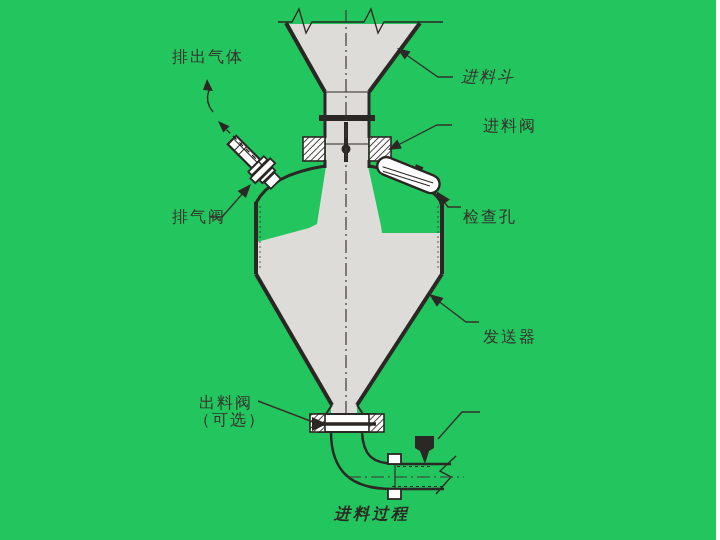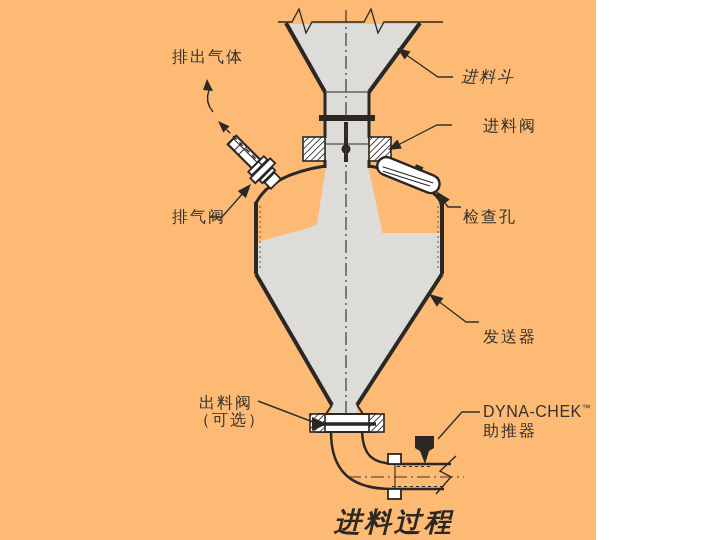--- a/index.html
+++ b/index.html
@@ -1,38 +1,38 @@
 <!DOCTYPE html>
 <html><head>
 <meta charset="utf-8">
 <style>
   html,body{margin:0;padding:0;background:#ffffff;}
   #stage{
     position:relative;
-    width:596px;height:540px;
-    background:#fdba74;
+    width:716px;height:540px;
+    background:#22c55e;
     overflow:hidden;
     font-family:"Liberation Sans","DejaVu Sans",sans-serif;
   }
   #diagram-svg{position:absolute;left:0;top:0;}
   .lbl{
     position:absolute;
     color:#36312d;
     font-size:16px;
     letter-spacing:2px;
     line-height:1.15;
     white-space:nowrap;
     user-select:none;
   }
   .lbl-latin{letter-spacing:0.5px;}
   .tm{font-size:9px;vertical-align:super;letter-spacing:0;}
   #diagram-title{
     position:absolute;
     left:334px;top:504px;
-    font-size:27px;
+    font-size:16px;
     font-weight:bold;
     font-style:italic;
     letter-spacing:3px;
     color:#2b2724;
   }
 </style>
 </head>
 <body>
 
 <div id="stage">
@@ -161,20 +161,16 @@
 
   <div class="lbl" style="left:172px;top:208px;">排气阀</div>
 
   <div class="lbl" style="left:483px;top:328px;">发送器</div>
 
   <div class="lbl" style="left:199px;top:394px;">
     <div>出料阀</div>
     <div style="margin-left:-5px;font-family:Liberation Mono, monospace;">（可选）</div>
   </div>
 
-  <div class="lbl" style="left:483px;top:403px;">
-    <div class="lbl-latin"><span>DYNA-CHEK</span><span class="tm">™</span></div>
-    <div>助推器</div>
-  </div>
 
   <div id="diagram-title">进料过程</div>
 
 </div>
 
 </body></html>

